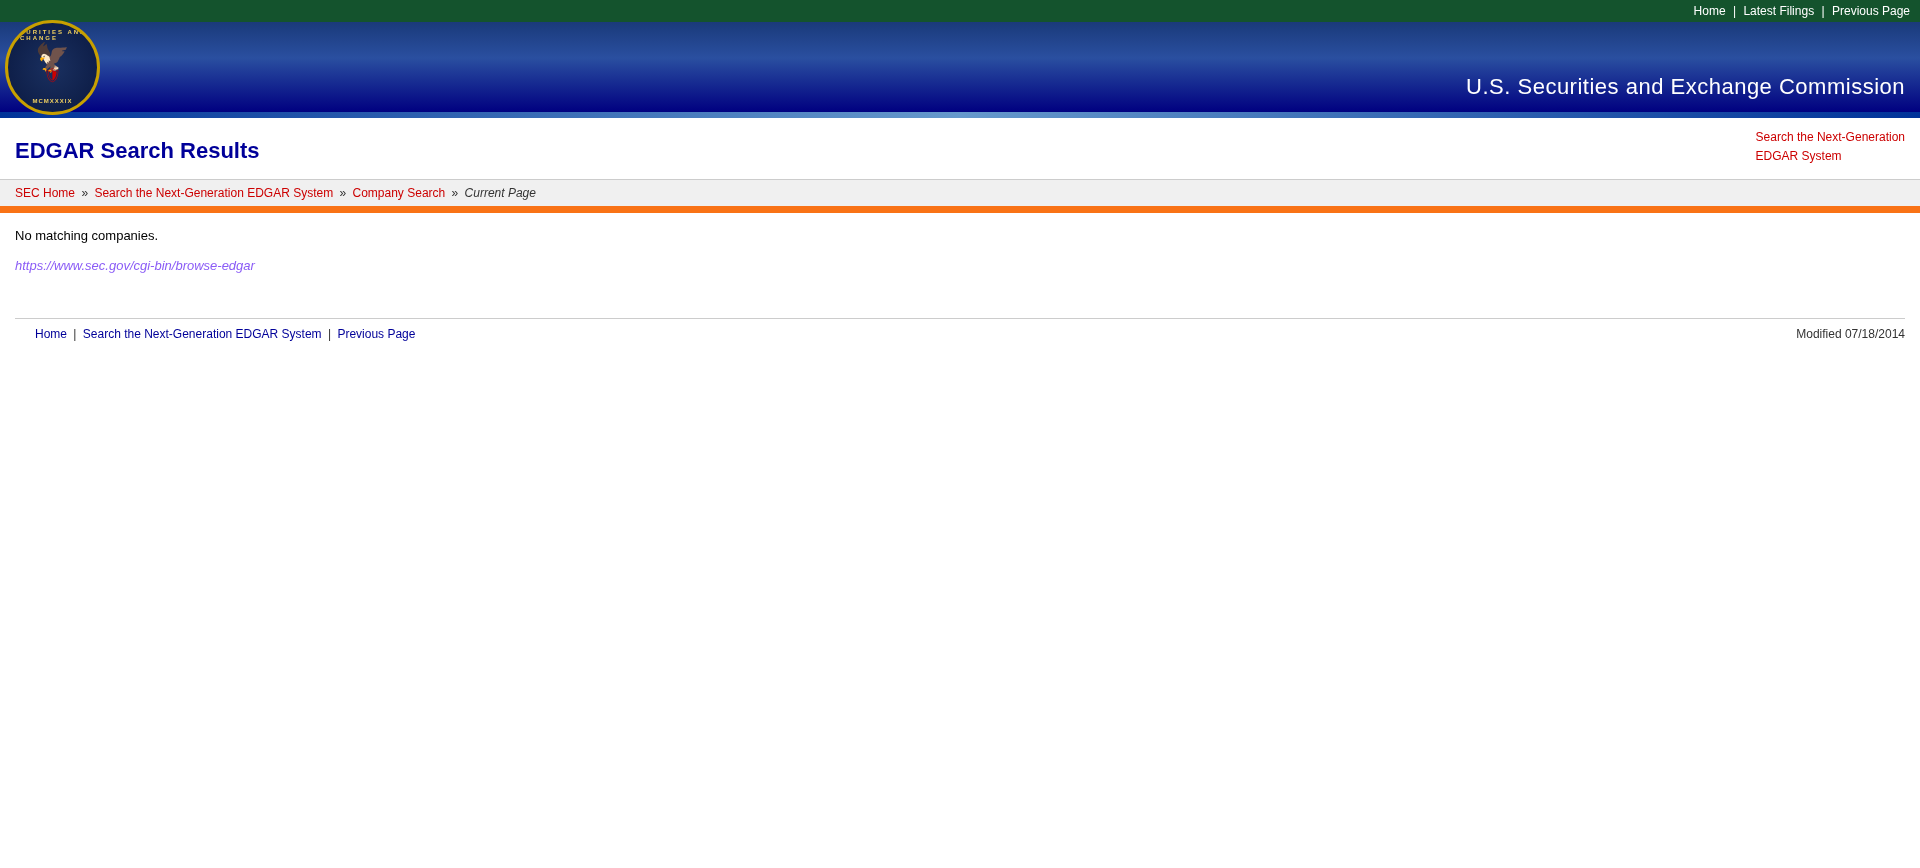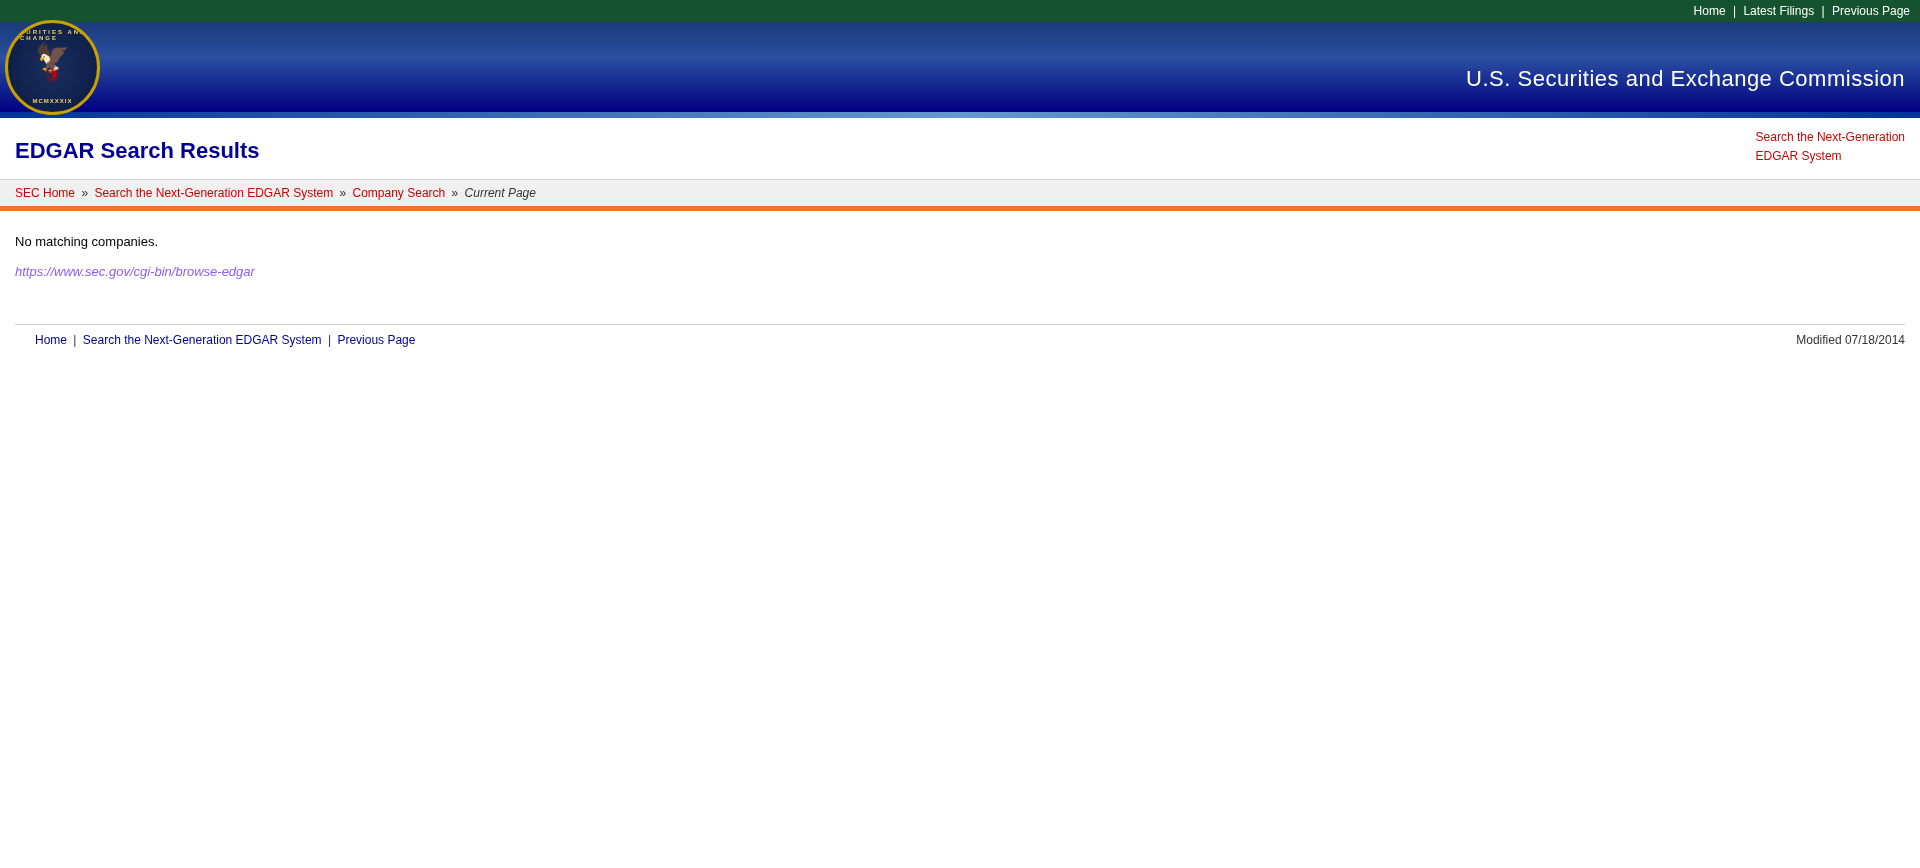--- a/index.html
+++ b/index.html
@@ -27,21 +27,21 @@
       height: 90px;
       padding-left: 5px;
       position: relative;
     }
     .header-band .agency-name {
       color: #fff;
       font-size: 22px;
       font-weight: normal;
       position: absolute;
       right: 15px;
-      bottom: 20px;
+      bottom: 12px;
       letter-spacing: 0.5px;
     }
 
     
     .accent-bar {
       height: 6px;
       background: linear-gradient(90deg, #003399 0%, #6699cc 50%, #003399 100%);
     }
 
     
@@ -63,36 +63,35 @@
       font-size: 12px;
       text-align: left;
       text-decoration: none;
       line-height: 1.6;
     }
 
     
     .breadcrumb {
       background: #f0f0f0;
       border-top: 1px solid #cccccc;
-      border-bottom: 5px solid #f97316;
+      border-bottom: 7px solid #f97316;
       padding: 6px 15px;
       font-size: 12px;
       color: #333;
     }
     .breadcrumb a {
       color: #cc0000;
       text-decoration: none;
     }
     .breadcrumb .separator { color: #333; margin: 0 3px; }
     .breadcrumb .current { font-style: italic; color: #333; }
 
     
     .main-content {
       padding: 15px 15px;
-      margin-top: 8px;
     }
     .no-match-text {
       font-size: 13px;
       color: #000;
       margin-bottom: 15px;
     }
     .url-text {
       font-style: italic;
       color: #8b5cf6;
       font-size: 13px;

